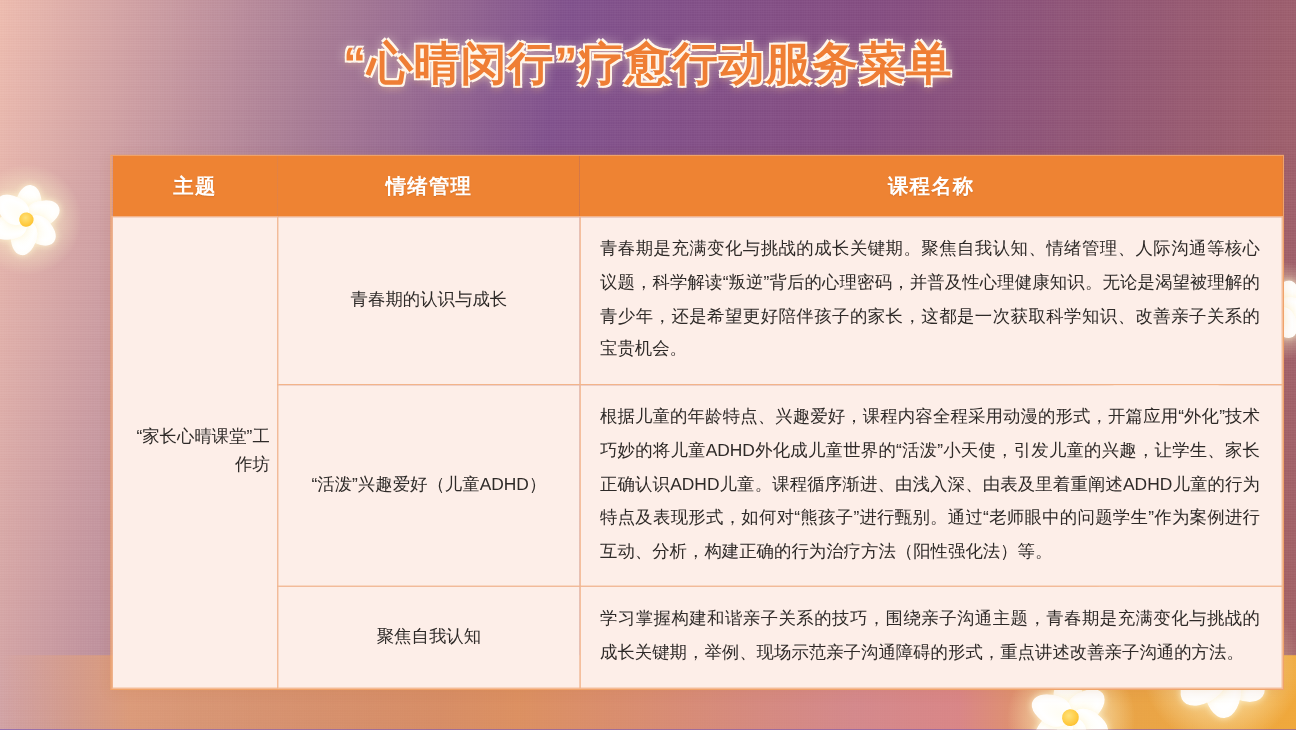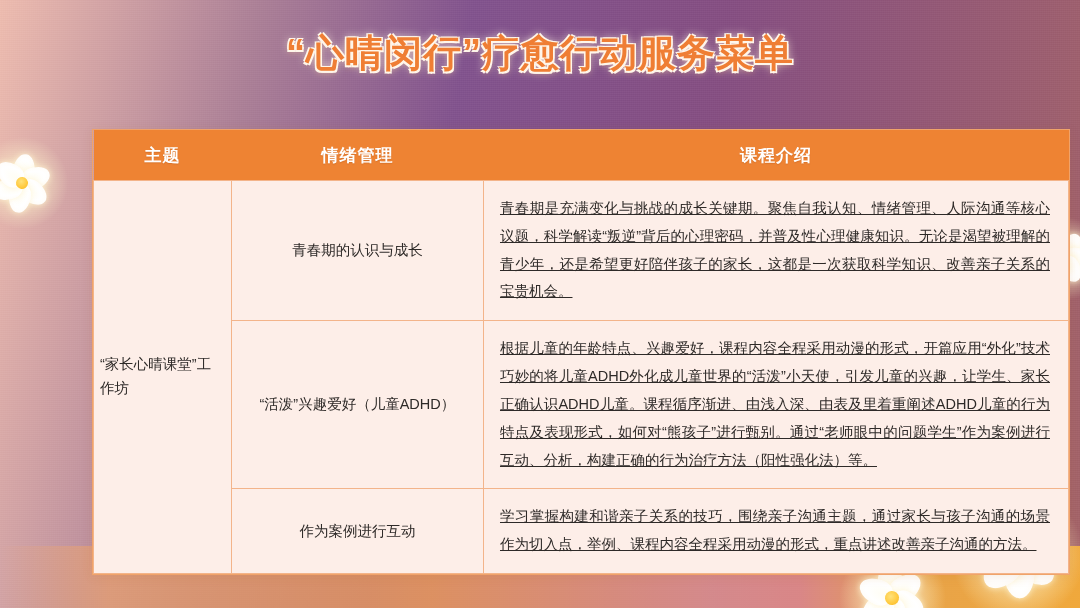--- a/index.html
+++ b/index.html
@@ -151,38 +151,37 @@
     background: #fdeee8;
     border: 1px solid #f3b48a;
     color: #2e2a28;
     vertical-align: middle;
   }
   .col-theme  { width: 123px; }
   .col-name   { width: 225px; }
   .col-desc   { width: 522px; }
 
   td.theme-cell {
-    text-align: left;
+    text-align: right;
     font-size: 14.5px;
     line-height: 1.65;
     padding: 0 6px;
   }
   td.name-cell {
     text-align: center;
     font-size: 14.5px;
     line-height: 1.6;
     padding: 6px 8px;
   }
   td.desc-cell {
     text-align: justify;
     text-justify: inter-ideograph;
     font-size: 14.5px;
     line-height: 1.92;
     padding: 14px 18px 14px 16px;
-    text-decoration: underline;
   }
 </style>
 </head>
 <body>
 
 <div id="stage">
 
   <div class="bg-base"></div>
   <div class="bg-tint"></div>
   <div class="bg-noise"></div>
@@ -272,34 +271,34 @@
     <table class="menu">
       <colgroup>
         <col class="col-theme">
         <col class="col-name">
         <col class="col-desc">
       </colgroup>
       <thead>
         <tr>
           <th>主题</th>
           <th>情绪管理</th>
-          <th>课程介绍</th>
+          <th>课程名称</th>
         </tr>
       </thead>
       <tbody>
         <tr>
           <td class="theme-cell" rowspan="3">“家长心晴课堂”工作坊</td>
           <td class="name-cell">青春期的认识与成长</td>
           <td class="desc-cell">青春期是充满变化与挑战的成长关键期。聚焦自我认知、情绪管理、人际沟通等核心议题，科学解读“叛逆”背后的心理密码，并普及性心理健康知识。无论是渴望被理解的青少年，还是希望更好陪伴孩子的家长，这都是一次获取科学知识、改善亲子关系的宝贵机会。</td>
         </tr>
         <tr>
           <td class="name-cell">“活泼”兴趣爱好（儿童ADHD）</td>
           <td class="desc-cell">根据儿童的年龄特点、兴趣爱好，课程内容全程采用动漫的形式，开篇应用“外化”技术巧妙的将儿童ADHD外化成儿童世界的“活泼”小天使，引发儿童的兴趣，让学生、家长正确认识ADHD儿童。课程循序渐进、由浅入深、由表及里着重阐述ADHD儿童的行为特点及表现形式，如何对“熊孩子”进行甄别。通过“老师眼中的问题学生”作为案例进行互动、分析，构建正确的行为治疗方法（阳性强化法）等。</td>
         </tr>
         <tr>
-          <td class="name-cell">作为案例进行互动</td>
-          <td class="desc-cell">学习掌握构建和谐亲子关系的技巧，围绕亲子沟通主题，通过家长与孩子沟通的场景作为切入点，举例、课程内容全程采用动漫的形式，重点讲述改善亲子沟通的方法。</td>
+          <td class="name-cell">聚焦自我认知</td>
+          <td class="desc-cell">学习掌握构建和谐亲子关系的技巧，围绕亲子沟通主题，青春期是充满变化与挑战的成长关键期，举例、现场示范亲子沟通障碍的形式，重点讲述改善亲子沟通的方法。</td>
         </tr>
       </tbody>
     </table>
   </div>
 
 </div>
 
 </body></html>

